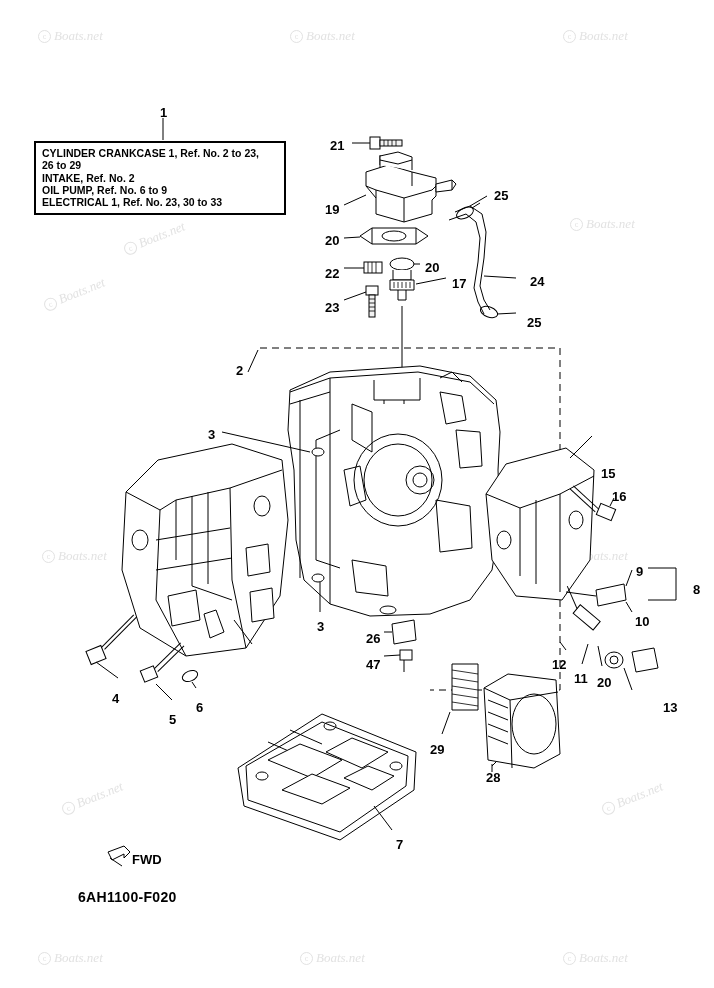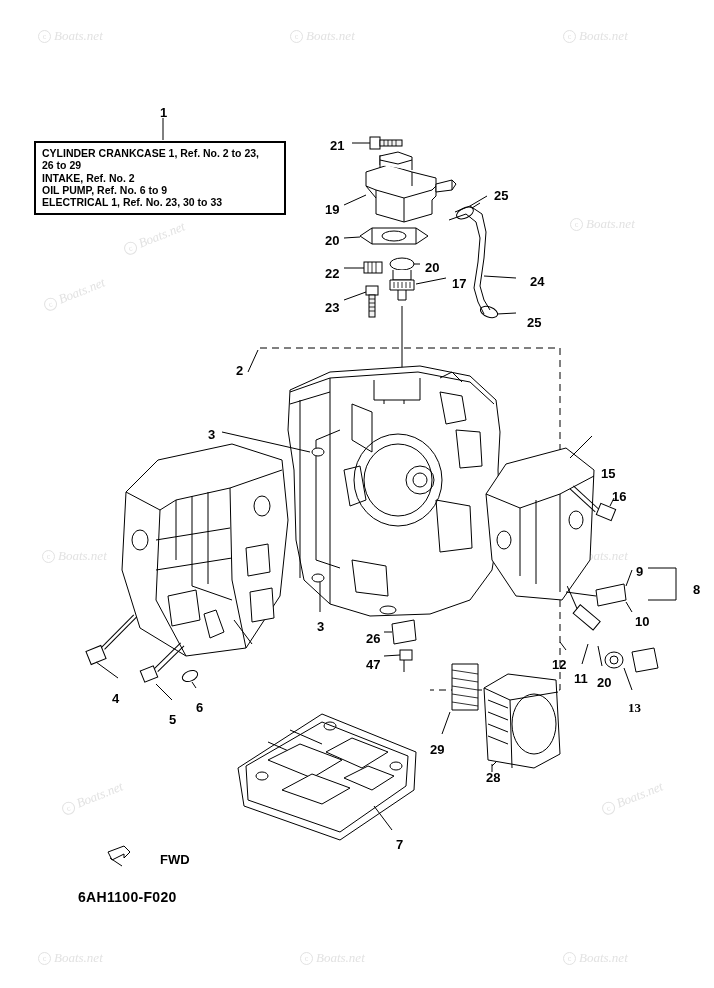--- a/index.html
+++ b/index.html
@@ -88,21 +88,20 @@
     top: 846px;
     width: 66px;
     height: 30px;
   }
   #fwd .fwdtext {
     position: absolute;
     left: 26px;
     top: 6px;
     font-size: 13px;
     font-weight: bold;
-    margin-left: 28px;
   }
   svg.art {
     position: absolute;
     left: 0;
     top: 0;
     width: 714px;
     height: 988px;
   }
   .ln { stroke: #000; stroke-width: 1; fill: none; }
   .lnt { stroke: #000; stroke-width: 0.8; fill: none; }
@@ -373,21 +372,21 @@
       <div class="callout" style="left: 612px; top: 489px;">16</div>
       <div class="callout" style="left: 636px; top: 564px;">9</div>
       <div class="callout" style="left: 693px; top: 582px;">8</div>
       <div class="callout" style="left: 317px; top: 619px;">3</div>
       <div class="callout" style="left: 635px; top: 614px;">10</div>
       <div class="callout" style="left: 366px; top: 631px;">26</div>
       <div class="callout" style="left: 552px; top: 657px;">12</div>
       <div class="callout" style="left: 366px; top: 657px;">47</div>
       <div class="callout" style="left: 574px; top: 671px;">11</div>
       <div class="callout" style="left: 597px; top: 675px;">20</div>
-      <div class="callout" style="left: 628px; top: 700px; font-family: Liberation Serif, serif;">13</div>
+      <div class="callout" style="left: 663px; top: 700px;">13</div>
       <div class="callout" style="left: 112px; top: 691px;">4</div>
       <div class="callout" style="left: 169px; top: 712px;">5</div>
       <div class="callout" style="left: 196px; top: 700px;">6</div>
       <div class="callout" style="left: 430px; top: 742px;">29</div>
       <div class="callout" style="left: 486px; top: 770px;">28</div>
       <div class="callout" style="left: 396px; top: 837px;">7</div>
     </div>
 
   <div id="fwd">
     <div class="fwdtext">FWD</div>

